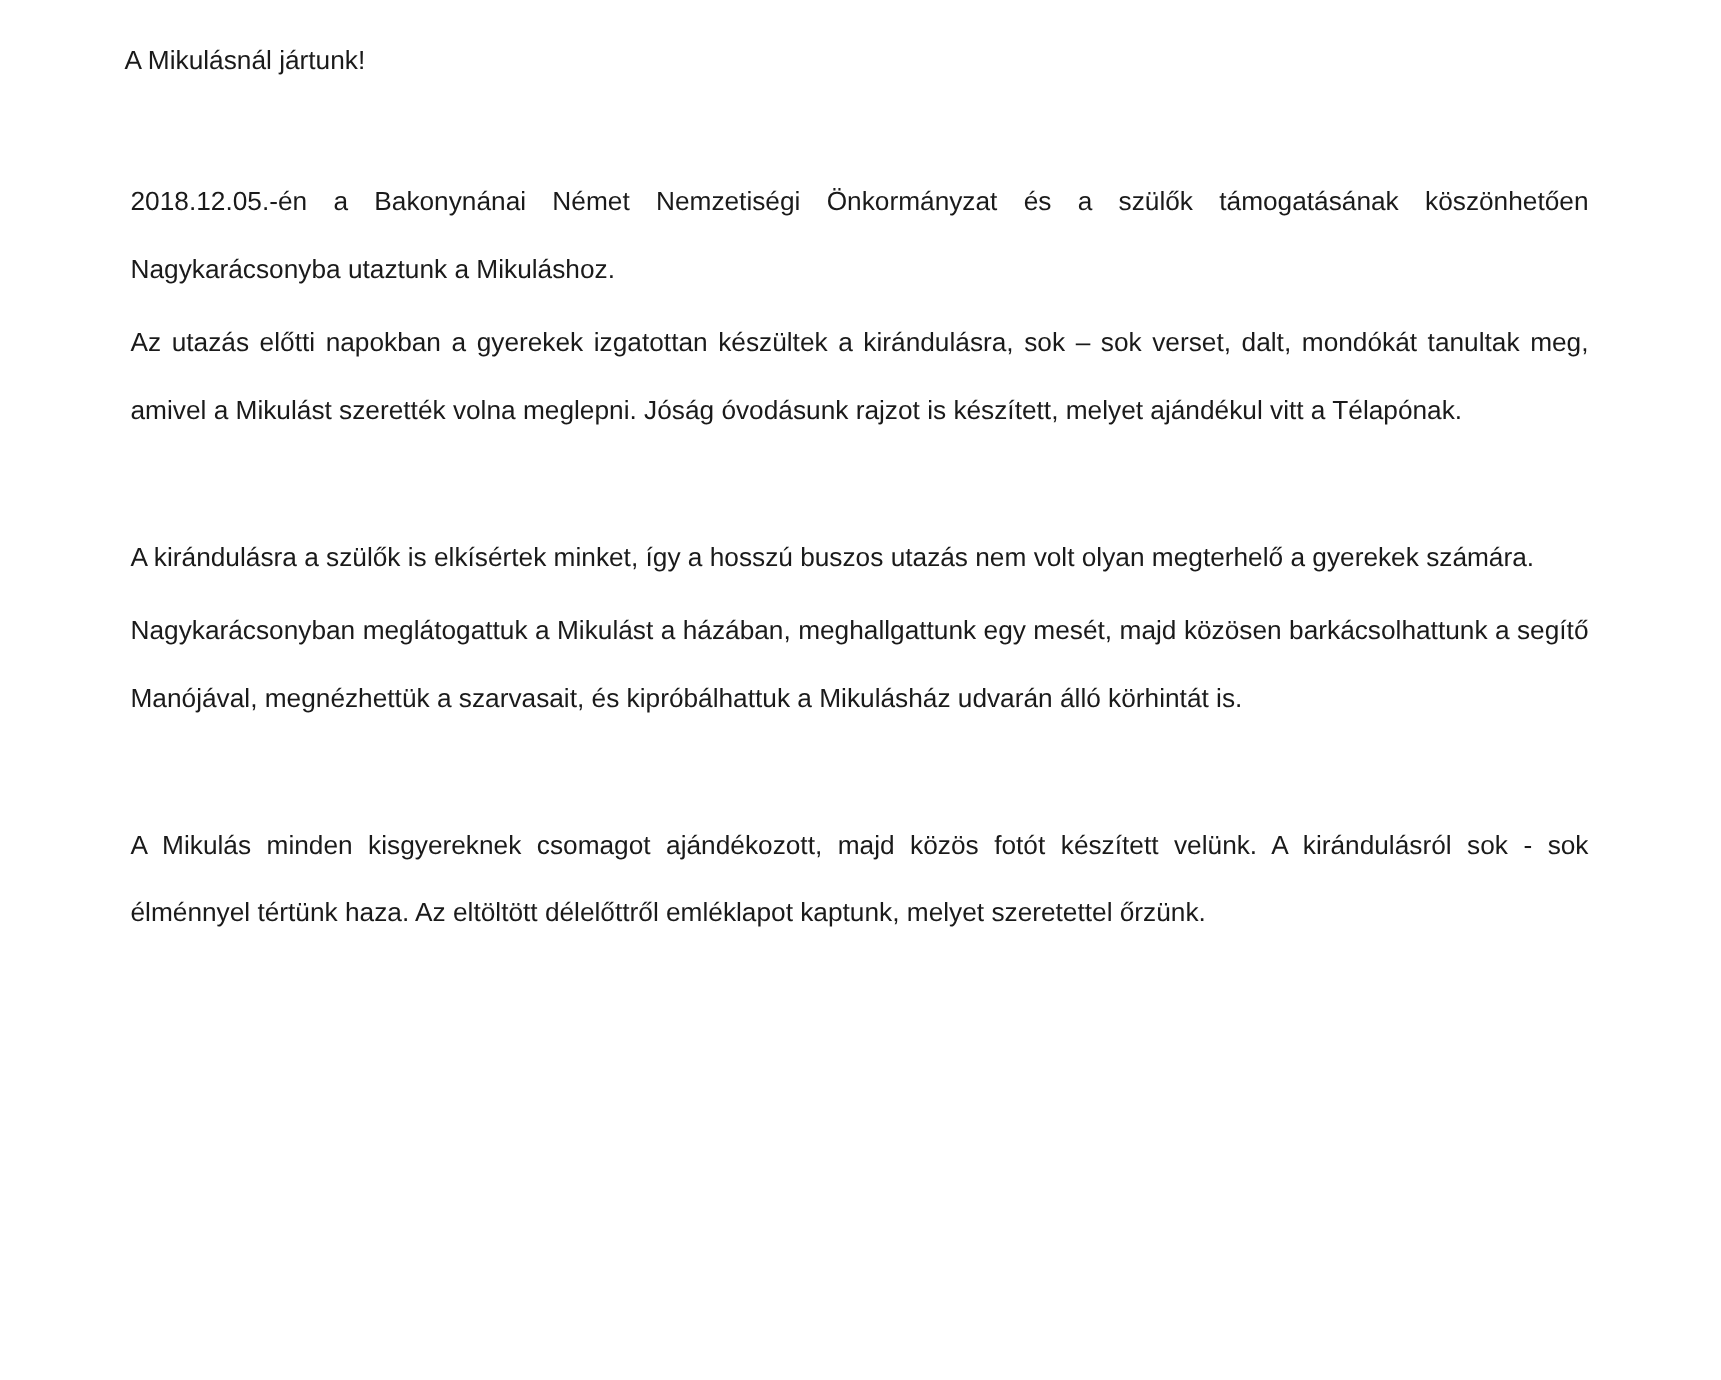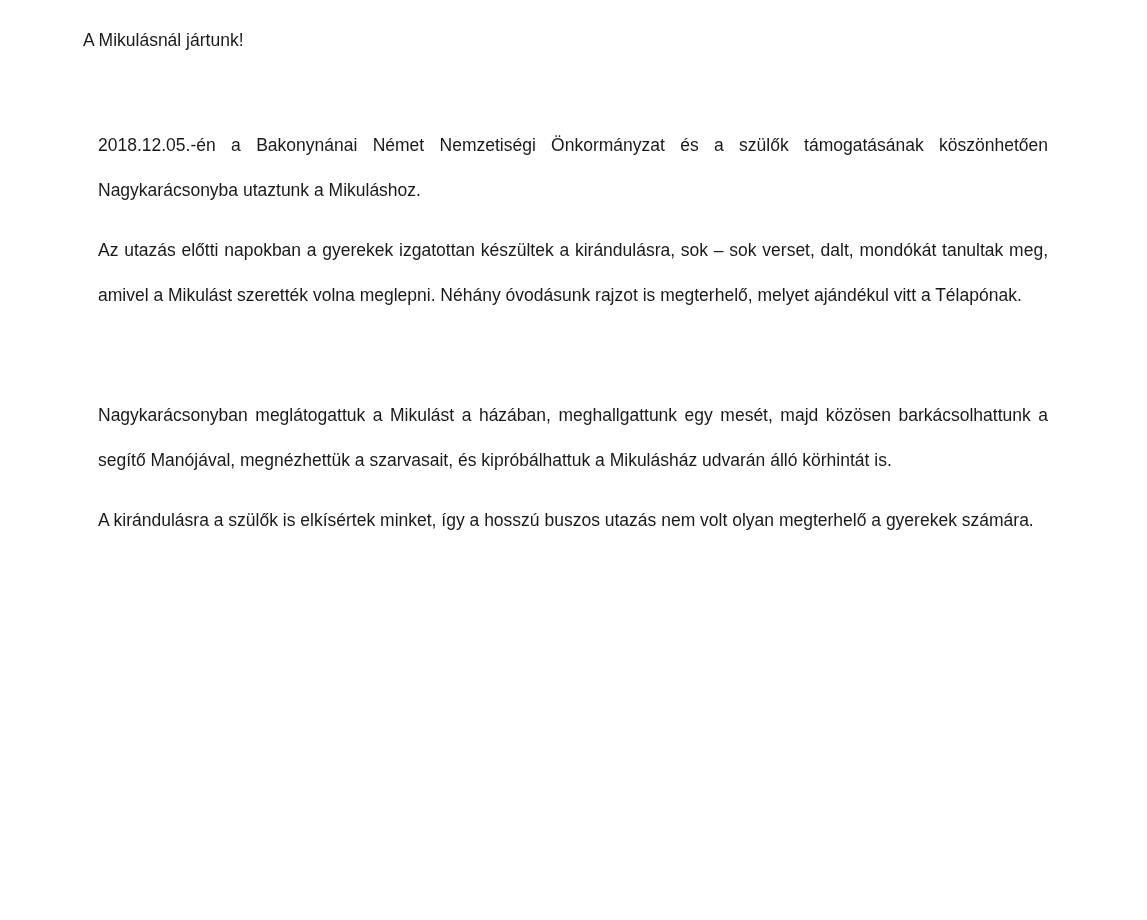--- a/index.html
+++ b/index.html
@@ -37,21 +37,21 @@
     margin: 0;
   }
   .para-block {
     margin: 0;
   }
   .para {
     font-size: 17.5px;
     line-height: 45px;
     text-align: justify;
     text-justify: inter-word;
-    margin: 15px;
+    margin: 4px;
     hyphens: none;
   }
   
   .gap-title {
     height: 45px;
   }
   .gap-para {
     height: 45px;
   }
 </style>
@@ -60,29 +60,30 @@
 
 <div class="page">
   <div class="content">
 
     <p class="doc-title">A Mikulásnál jártunk!</p>
 
     <div class="gap-title"></div>
 
     <div class="para-block">
       <p class="para">2018.12.05.-én a Bakonynánai Német Nemzetiségi Önkormányzat és a szülők támogatásának köszönhetően Nagykarácsonyba utaztunk a Mikuláshoz.</p>
-      <p class="para">Az utazás előtti napokban a gyerekek izgatottan készültek a kirándulásra, sok – sok verset, dalt, mondókát tanultak meg, amivel a Mikulást szerették volna meglepni. Néhány óvodásunk rajzot is megterhelő, melyet ajándékul vitt a Télapónak.</p>
+      <p class="para">Az utazás előtti napokban a gyerekek izgatottan készültek a kirándulásra, sok – sok verset, dalt, mondókát tanultak meg, amivel a Mikulást szerették volna meglepni. Jóság óvodásunk rajzot is készített, melyet ajándékul vitt a Télapónak.</p>
     </div>
 
     <div class="gap-para"></div>
 
     <div class="para-block">
+      <p class="para">A kirándulásra a szülők is elkísértek minket, így a hosszú buszos utazás nem volt olyan megterhelő a gyerekek számára.</p>
       <p class="para">Nagykarácsonyban meglátogattuk a Mikulást a házában, meghallgattunk egy mesét, majd közösen barkácsolhattunk a segítő Manójával, megnézhettük a szarvasait, és kipróbálhattuk a Mikulásház udvarán álló körhintát is.</p>
-      <p class="para">A kirándulásra a szülők is elkísértek minket, így a hosszú buszos utazás nem volt olyan megterhelő a gyerekek számára.</p>
     </div>
 
     <div class="gap-para"></div>
 
     <div class="para-block">
+      <p class="para">A Mikulás minden kisgyereknek csomagot ajándékozott, majd közös fotót készített velünk. A kirándulásról sok - sok élménnyel tértünk haza. Az eltöltött délelőttről emléklapot kaptunk, melyet szeretettel őrzünk.</p>
     </div>
 
   </div>
 </div>
 
 </body></html>

